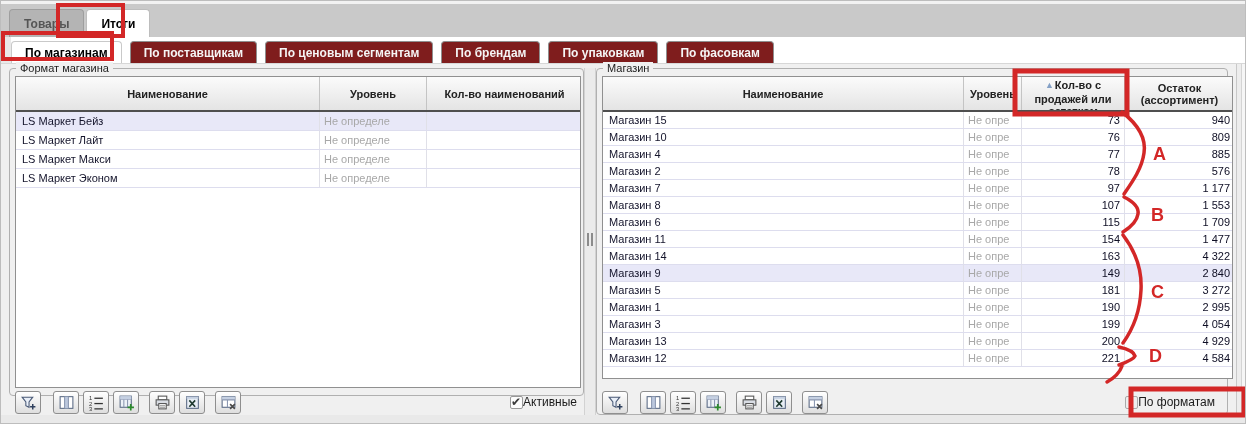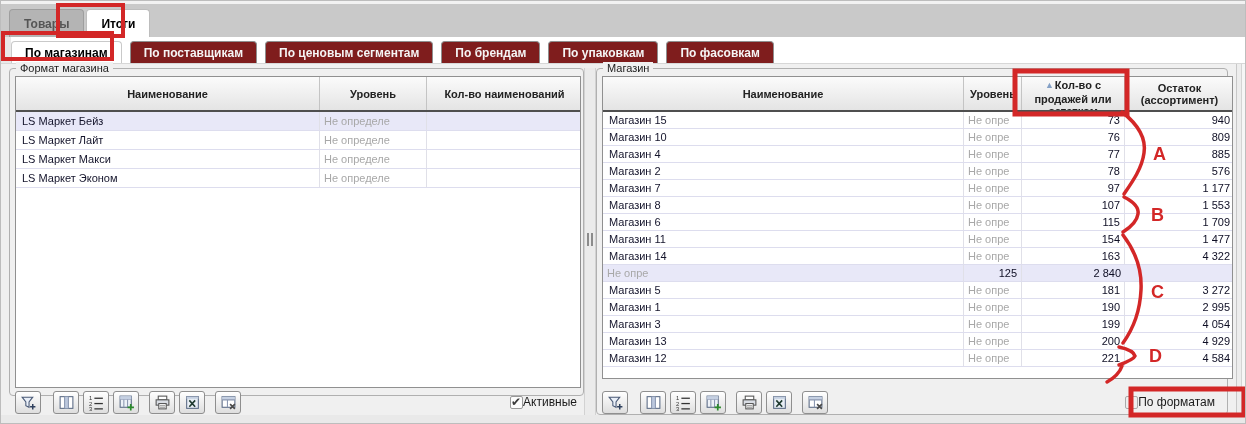--- a/index.html
+++ b/index.html
@@ -261,22 +261,23 @@
             <div class="td td-num">154</div>
             <div class="td td-num">1 477</div>
           </div>
             <div class="trow g-right">
             <div class="td td-name">Магазин 14</div>
             <div class="td td-level">Не опре</div>
             <div class="td td-num">163</div>
             <div class="td td-num">4 322</div>
           </div>
             <div class="trow g-right selected">
-            <div class="td td-level">Не опре</div>
-            <div class="td td-num">125</div>
+            <div class="td td-name">Магазин 9</div>
+            <div class="td td-level">Не опре</div>
+            <div class="td td-num">149</div>
             <div class="td td-num">2 840</div>
           </div>
             <div class="trow g-right">
             <div class="td td-name">Магазин 5</div>
             <div class="td td-level">Не опре</div>
             <div class="td td-num">181</div>
             <div class="td td-num">3 272</div>
           </div>
             <div class="trow g-right">
             <div class="td td-name">Магазин 1</div>

